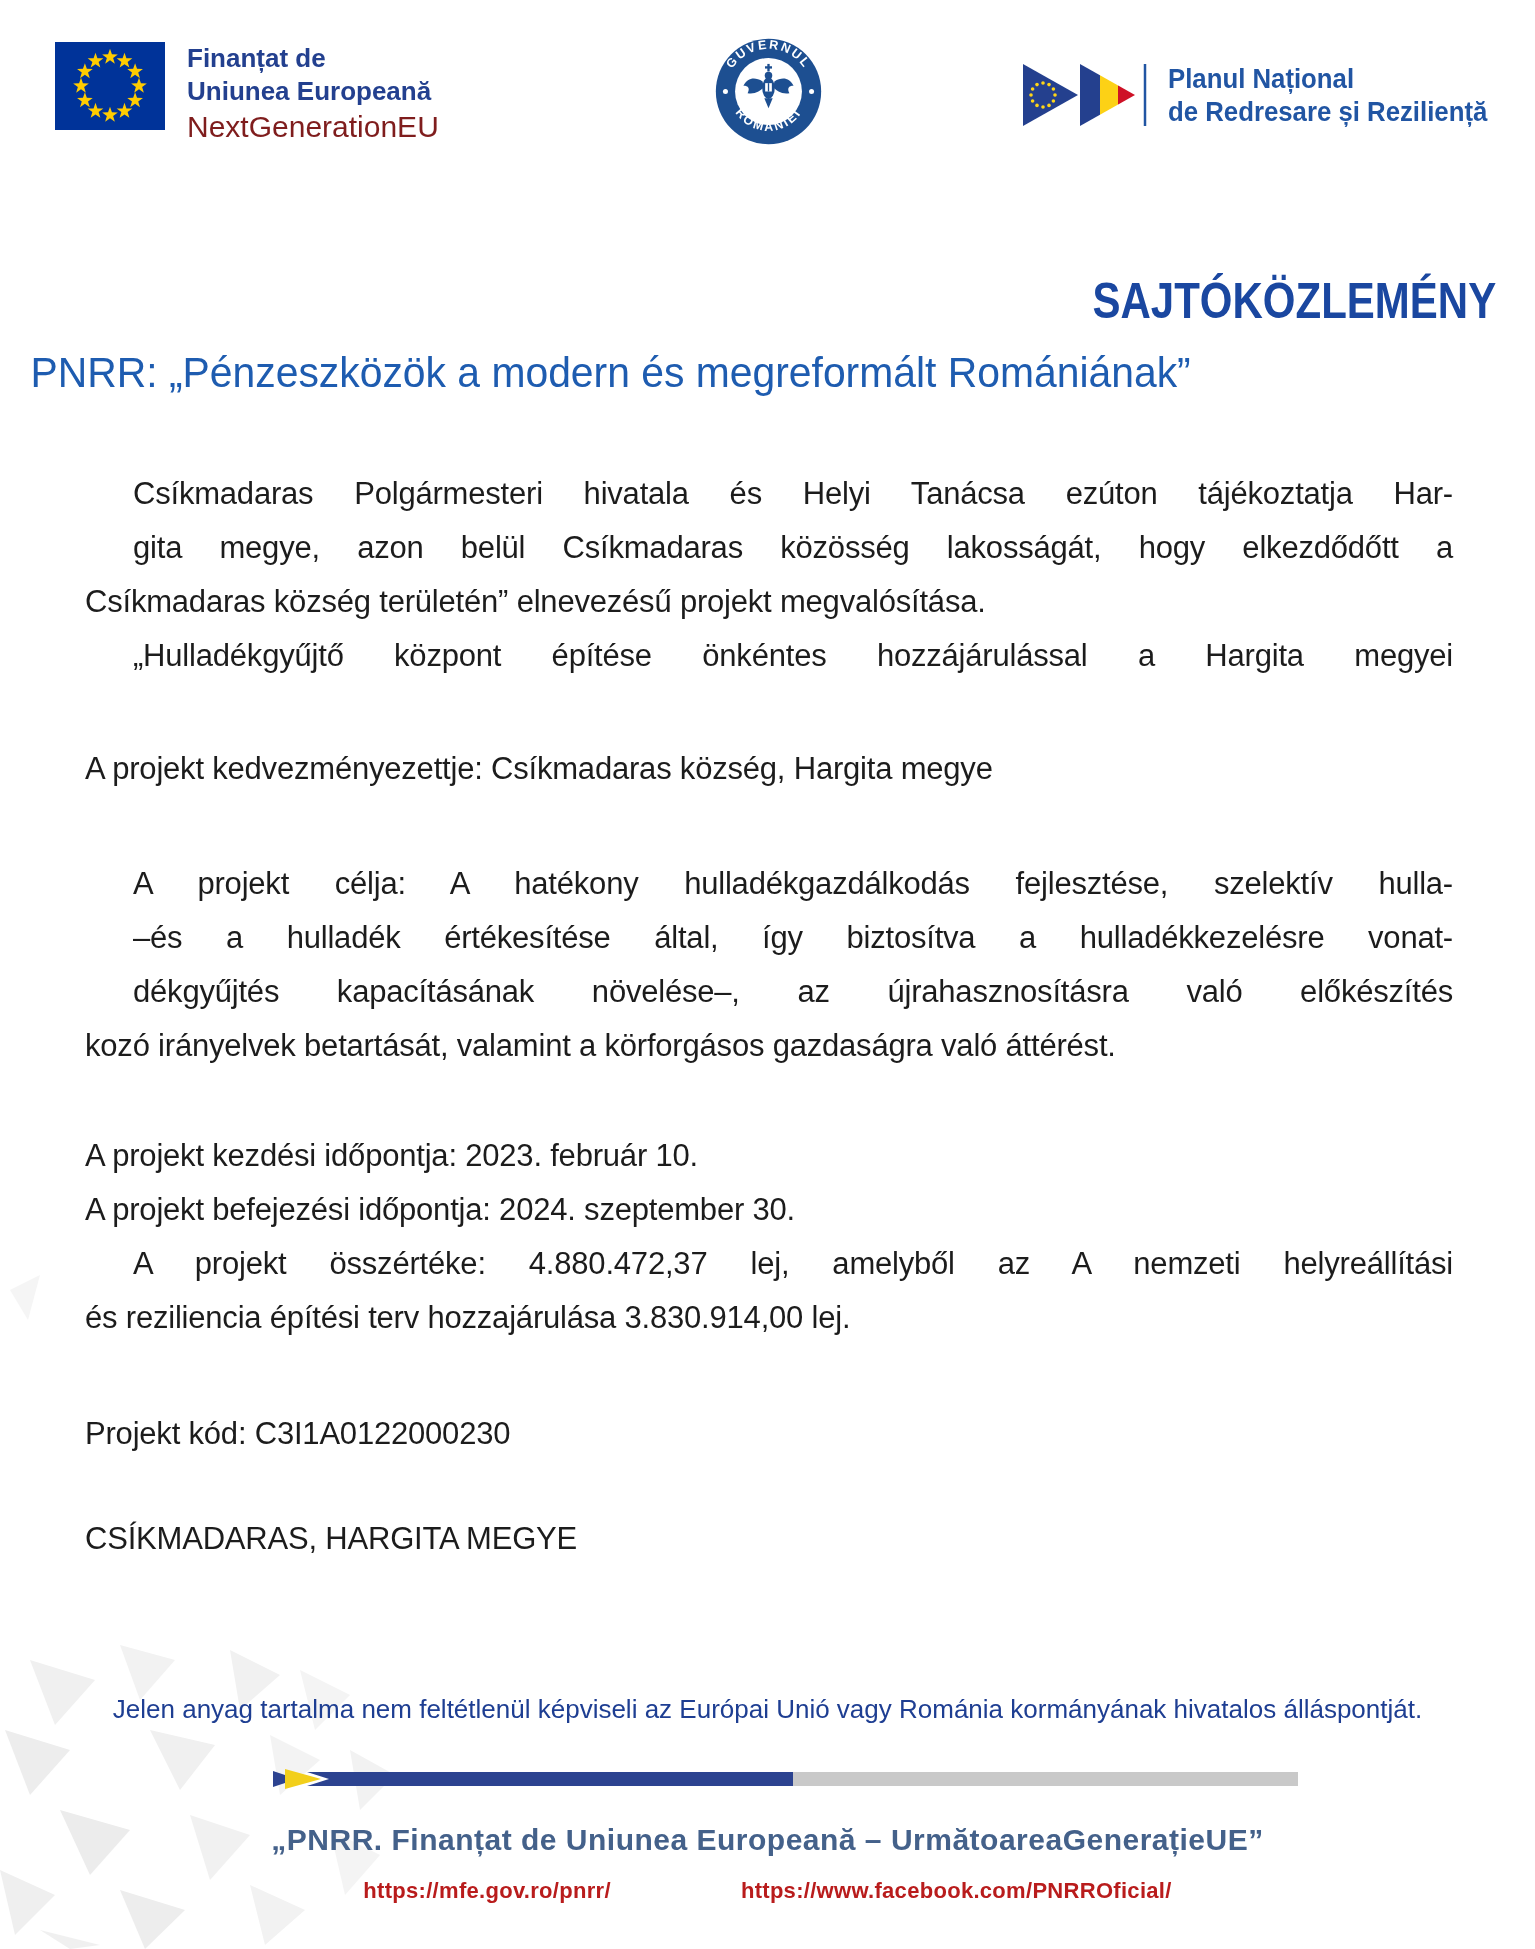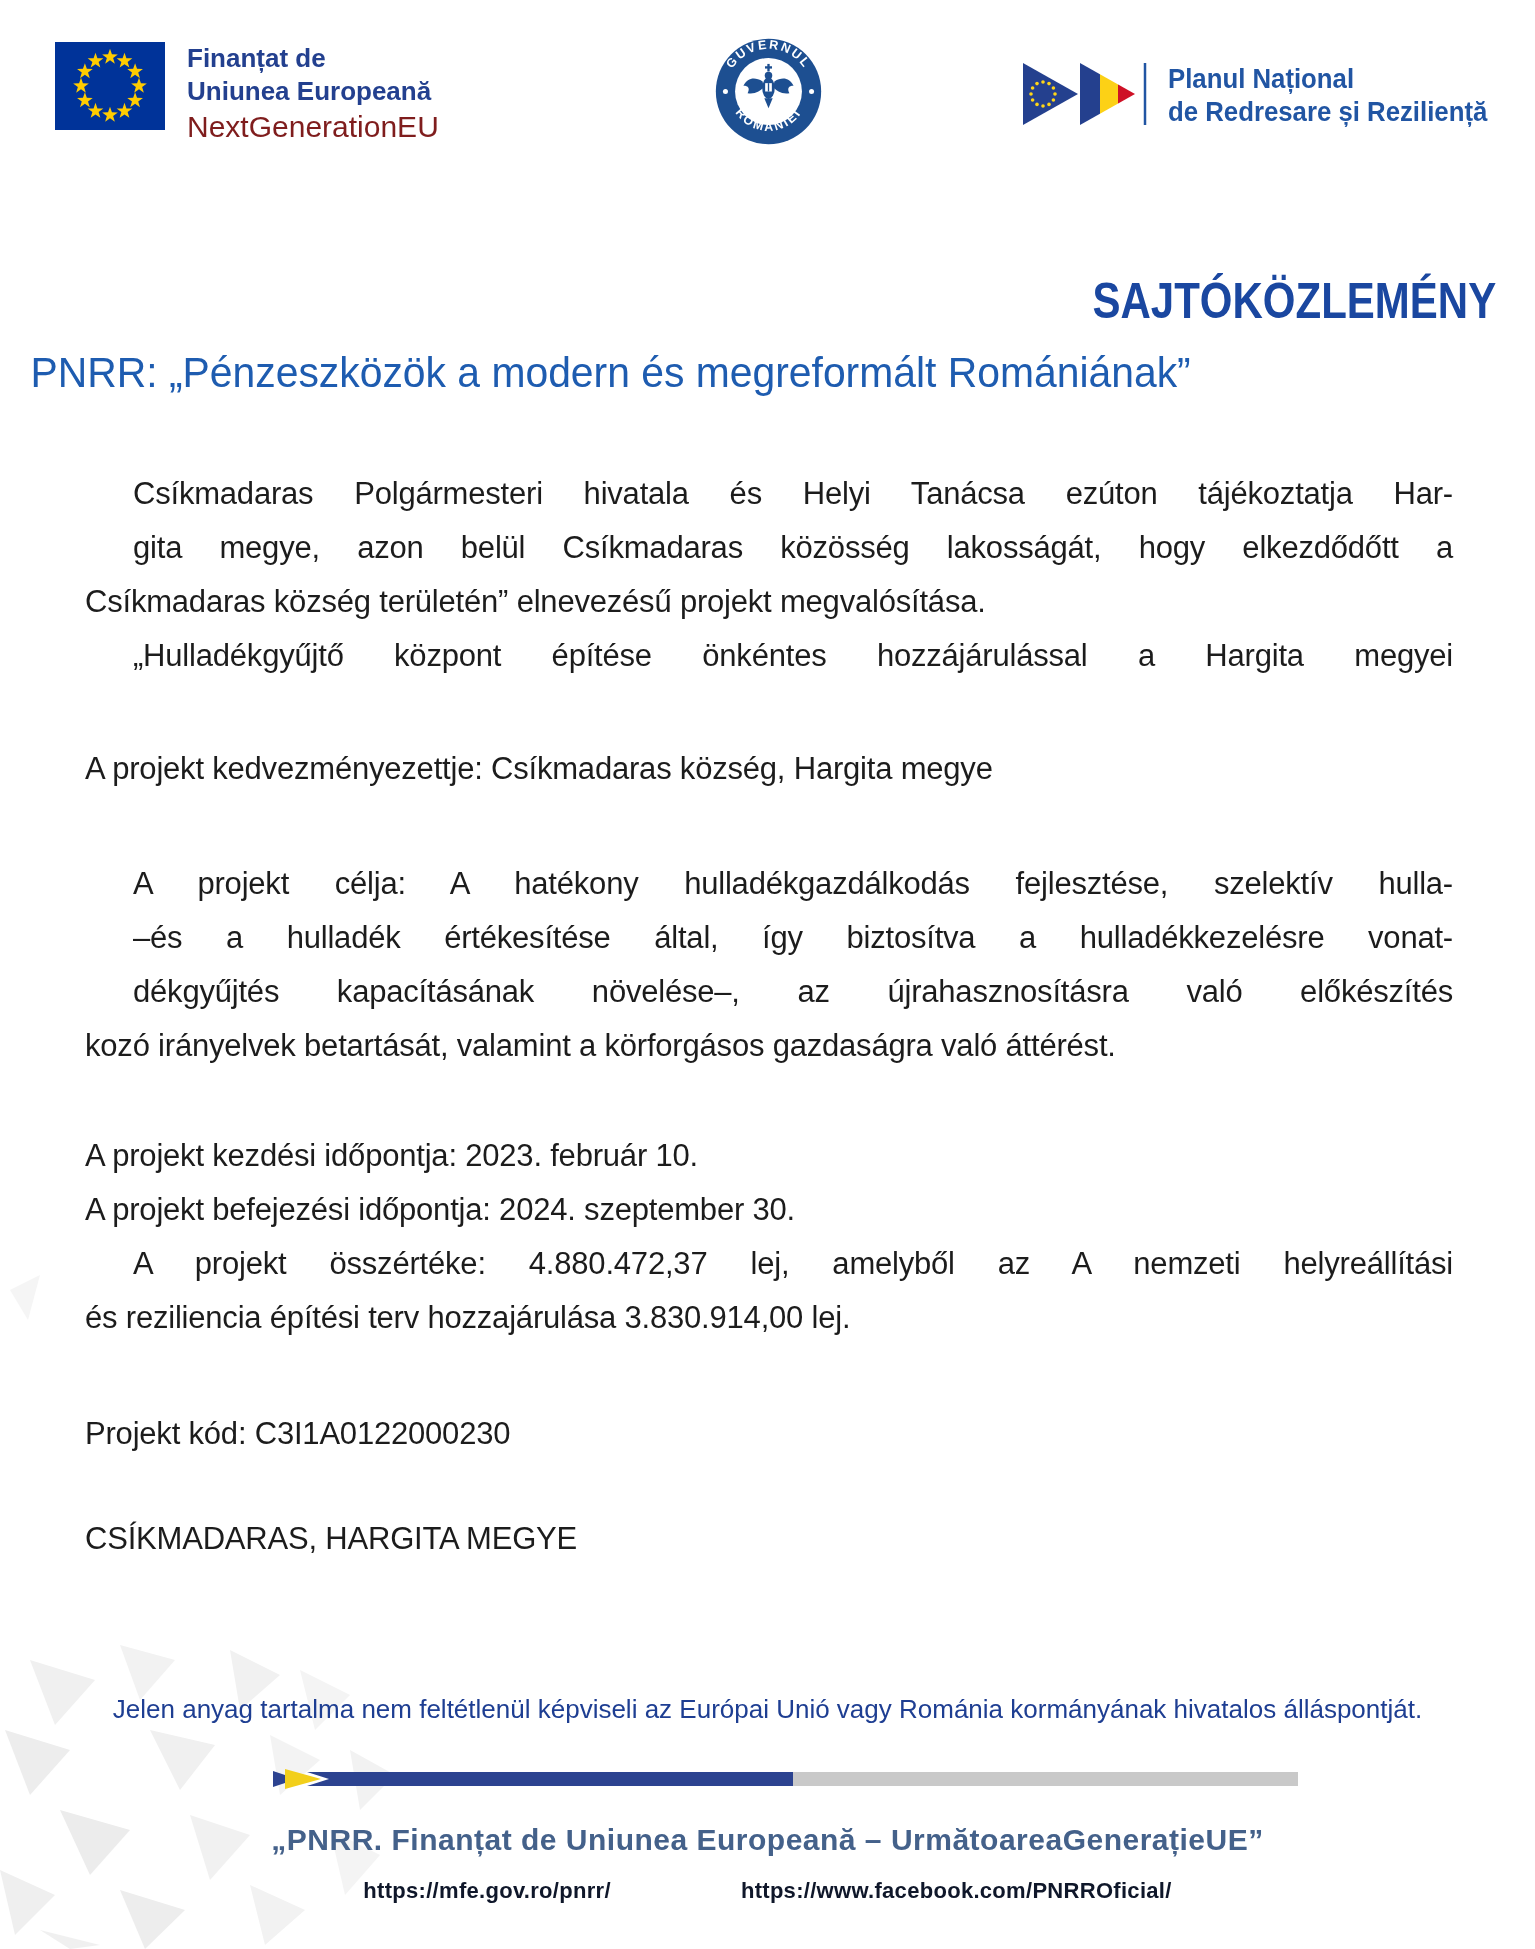--- a/index.html
+++ b/index.html
@@ -7,41 +7,41 @@
     position:relative;width:1535px;height:1949px;background:#ffffff;
     margin:0 auto;overflow:hidden;
     font-family:"Liberation Sans",sans-serif;
   }
   
   .eu-block{position:absolute;left:55px;top:42px;display:flex;gap:22px;justify-content:flex-end;}
   .eu-text{padding-top:0px;}
   .eu-text .b{font-size:26px;font-weight:bold;color:#23408f;line-height:33px;}
   .eu-text .g{font-size:30px;color:#7f1d1d;line-height:33px;margin-top:2px;}
   .seal{position:absolute;left:715px;top:38px;}
-  .pnrr-block{position:absolute;left:1023px;top:60px;display:flex;gap:20px;align-items:center;}
+  .pnrr-block{position:absolute;left:1023px;top:60px;display:flex;gap:20px;align-items:flex-end;}
   .pnrr-text{padding-top:2px;transform:scaleX(0.92);transform-origin:left top;white-space:nowrap;}
   .pnrr-text div{font-size:28px;font-weight:bold;color:#2155a3;line-height:33px;}
   
   .title{position:absolute;top:272px;left:0;width:100%;text-align:right;}
   .title span{display:inline-block;transform:scaleX(0.84);font-size:50px;font-weight:bold;color:#1a47a0;letter-spacing:0px;}
   .subtitle{position:absolute;top:348px;left:0;width:100%;text-align:left;}
   .subtitle span{display:inline-block;transform:scaleX(0.95);font-size:43px;color:#1e5cb0;}
   
   .para{position:absolute;left:85px;width:1368px;}
   .line{font-size:31px;line-height:54px;color:#1c1c1c;letter-spacing:-0.2px;white-space:normal;}
   .jl{text-align:justify;text-align-last:justify;margin-left:48px;}
   .ln{text-align:left;}
   
   .disclaimer{position:absolute;top:1694px;left:0;width:100%;text-align:center;
     font-size:26px;color:#1e3e92;}
   .bar{position:absolute;left:273px;top:1767px;}
   .quote{position:absolute;top:1823px;left:0;width:100%;text-align:center;
     font-size:30px;font-weight:bold;color:#44618a;letter-spacing:0.5px;}
   .urls{position:absolute;top:1878px;left:0;width:100%;display:flex;justify-content:center;gap:130px;}
-  .urls a{font-size:22px;font-weight:bold;color:#0f172a;text-decoration:none;letter-spacing:0.3px;text-align:right;}
+  .urls a{font-size:22px;font-weight:bold;color:#b91c1c;text-decoration:none;letter-spacing:0.3px;text-align:right;}
   .watermark{position:absolute;left:0;top:1230px;pointer-events:none;}
 </style>
 </head>
 <body>
 
 <svg width="0" height="0" style="position:absolute" aria-hidden="true">
   <defs>
     <path id="star5" d="M0,-7.5 L1.76,-2.43 L7.13,-2.32 L2.85,0.93 L4.41,6.07 L0,3 L-4.41,6.07 L-2.85,0.93 L-7.13,-2.32 L-1.76,-2.43 Z"></path>
   </defs>
 </svg>

